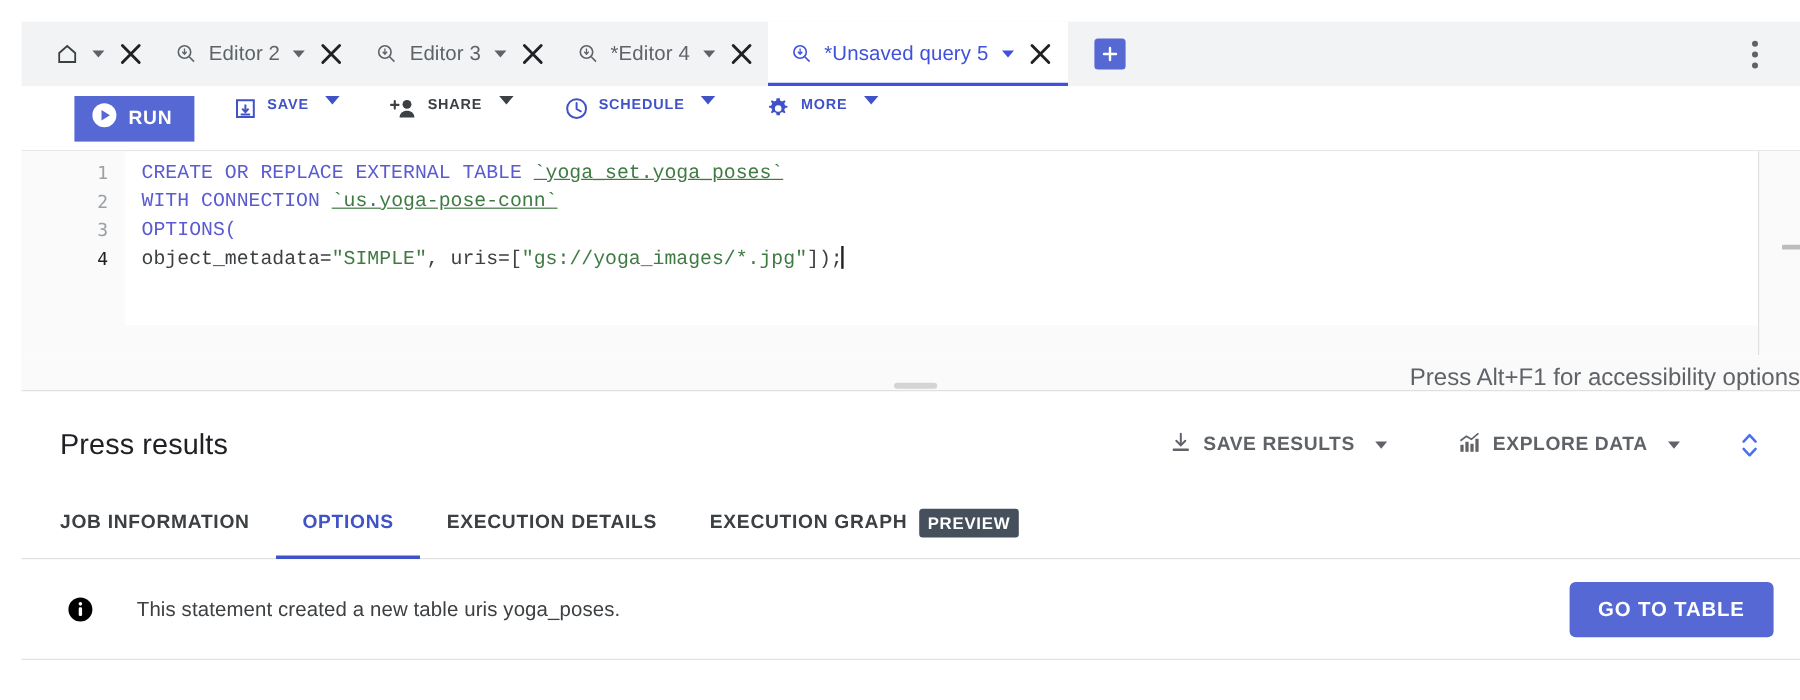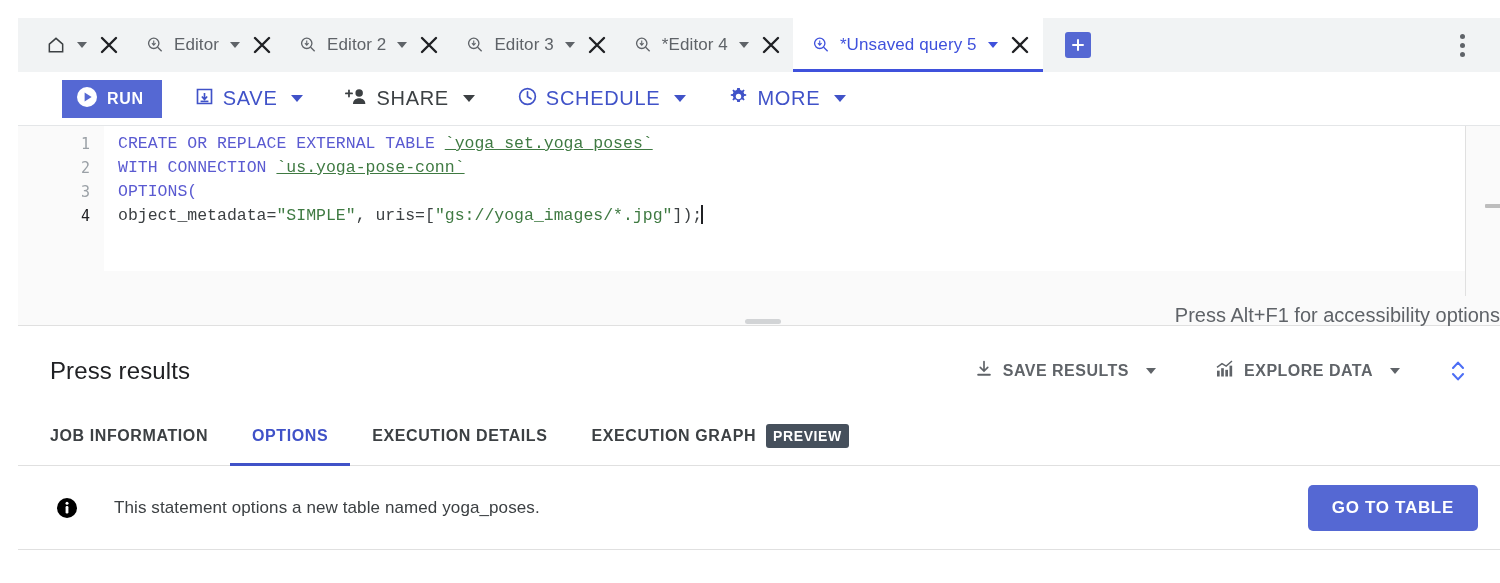--- a/index.html
+++ b/index.html
@@ -62,23 +62,23 @@
     padding-left: 44px; gap: 0;
     border-bottom: 1px solid #e4e6e8;
   }
   .run-btn {
     display: flex; align-items: center; gap: 9px;
     background: #5568d3; color: #fff; border-radius: 0;
     height: 38px; padding: 0 18px 0 14px; cursor: pointer;
     font-size: 16px; font-weight: bold; letter-spacing: .7px;
   }
   .tbtn {
-    display: flex; align-items: center; gap: 8px; height: 38px;
+    display: flex; align-items: flex-start; gap: 8px; height: 38px;
     padding: 0 10px; margin-left: 22px; cursor: pointer;
-    font-size: 20px; font-weight: normal; letter-spacing: .7px;
+    font-size: 12px; font-weight: bold; letter-spacing: .7px;
   }
   .tbtn.blue { color: #4052c8; }
   .tbtn.grey { color: #3c4043; }
   .tbtn .caret { margin-left: 6px; border-top-width: 7px; border-left-width: 6px; border-right-width: 6px; }
   .tbtn.blue .caret { border-top-color: #4052c8; }
   .tbtn.grey .caret { border-top-color: #3c4043; }
 
   
   .editor {
     position: absolute; left: 18px; top: 126px; right: 0; height: 170px;
@@ -224,36 +224,20 @@
         </svg>
       </span>
       <span class="caret"></span>
       <span class="xbtn">
         <svg width="18" height="18" viewBox="0 0 18 18">
             <path d="M2 2 L16 16 M16 2 L2 16" stroke="#202124" stroke-width="2.4" stroke-linecap="round"></path>
           </svg>
       </span>
     </div>
 
-    <div class="tab">
-      <span>
-        <svg class="editor-icon" viewBox="0 0 24 24" fill="none" stroke="#5f6368" stroke-width="1.6">
-          <circle cx="10.5" cy="10" r="6.2"></circle>
-            <path d="M15.2 14.7 L20 19.6"></path>
-          <path d="M10.5 6.6 V12 M8.3 9.8 L10.5 12.2 L12.7 9.8" stroke-width="1.3"></path>
-        </svg>
-      </span>
-      <span class="tlabel">Editor</span>
-      <span class="caret"></span>
-      <span class="xbtn">
-        <svg width="18" height="18" viewBox="0 0 18 18">
-            <path d="M2 2 L16 16 M16 2 L2 16" stroke="#202124" stroke-width="2.4" stroke-linecap="round"></path>
-          </svg>
-      </span>
-    </div>
 
     <div class="tab">
       <span>
         <svg class="editor-icon" viewBox="0 0 24 24" fill="none" stroke="#5f6368" stroke-width="1.6">
           <circle cx="10.5" cy="10" r="6.2"></circle>
             <path d="M15.2 14.7 L20 19.6"></path>
           <path d="M10.5 6.6 V12 M8.3 9.8 L10.5 12.2 L12.7 9.8" stroke-width="1.3"></path>
         </svg>
       </span>
       <span class="tlabel">Editor 2</span>
@@ -470,21 +454,21 @@
   </div>
 
   <div class="inforow">
     <span class="info-icon">
       <svg width="22" height="22" viewBox="0 0 22 22">
         <circle cx="11" cy="11" r="10" fill="#000000"></circle>
         <circle cx="11" cy="6.2" r="1.5" fill="#ffffff"></circle>
         <rect x="9.6" y="9" width="2.8" height="7.4" rx="1.2" fill="#ffffff"></rect>
       </svg>
     </span>
-    <span class="info-text">This statement options a new table named yoga_poses.</span>
+    <span class="info-text">This statement created a new table uris yoga_poses.</span>
     <span class="info-spacer"></span>
     <div class="goto-btn">
       <span>GO TO TABLE</span>
     </div>
   </div>
 
   <div class="bottom-strip"></div>
 </div>
 
 </body></html>

